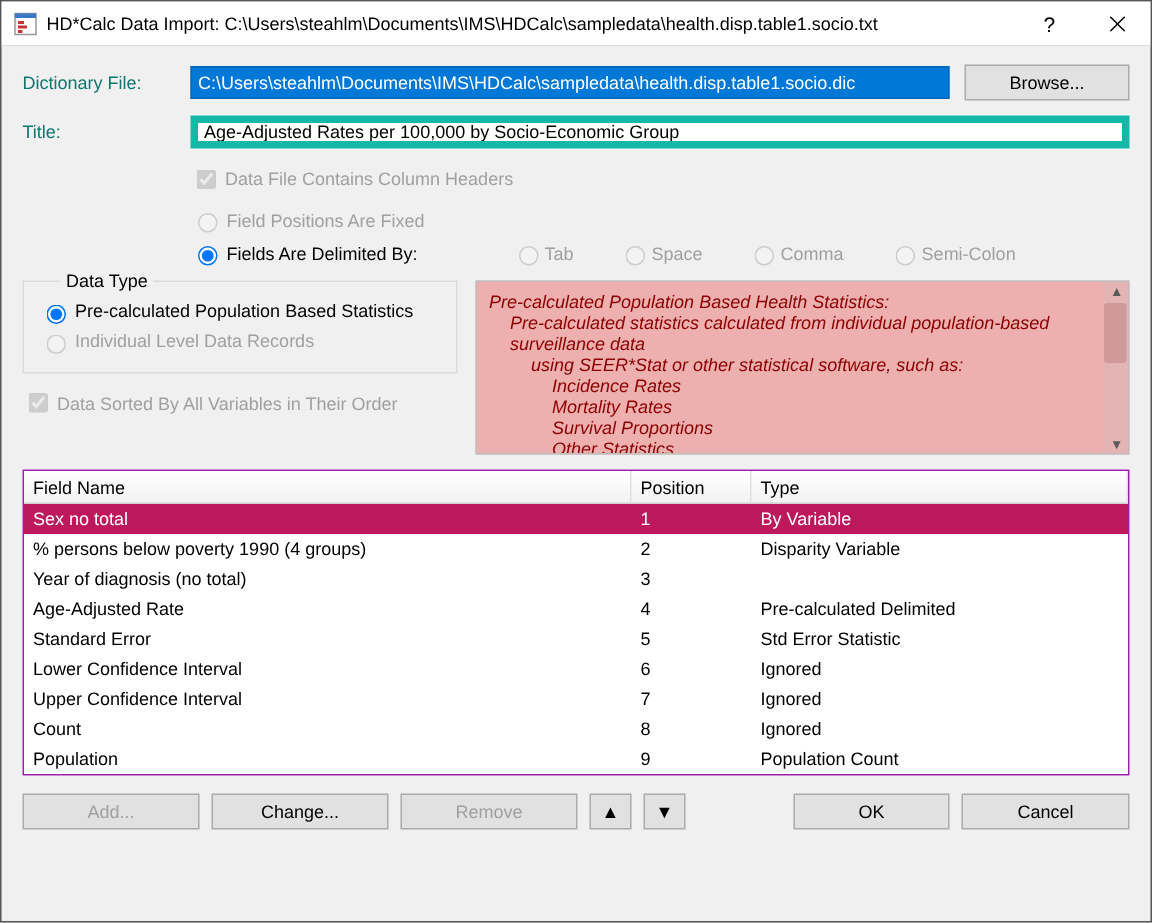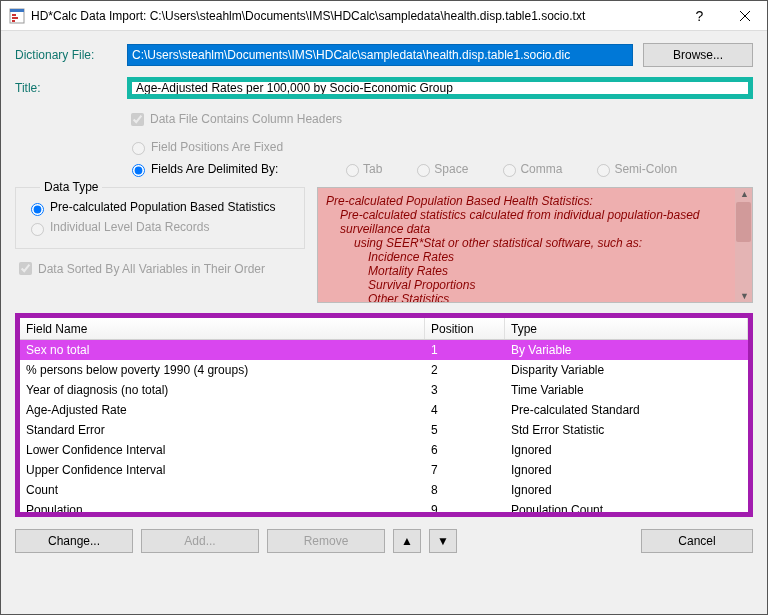--- a/index.html
+++ b/index.html
@@ -95,33 +95,33 @@
   }
   .infobox .sbthumb { position:absolute; right:1px; top:14px; width:15px; height:40px; background:#d19a9a; border-radius:2px; }
   .infobox .arrow { position:absolute; right:3px; font-size:9px; color:#5b5b5b; }
   .infobox .arrow.up { top:1px; }
   .infobox .arrow.down { bottom:1px; }
   .infobox .ind1 { margin-left: 14px; }
   .infobox .ind2 { margin-left: 28px; }
   .infobox .ind3 { margin-left: 42px; }
   .table {
     margin-top: 10px;
-    border: 5px solid #a21caf;
+    border: 1px solid #a21caf;
     background: #fff;
     height: 204px;
     overflow: hidden;
   }
   .thead { display:flex; background: linear-gradient(#fff,#f3f3f3); border-bottom:1px solid #d0d0d0; height:22px; align-items:center; }
   .thead .th { padding: 0 6px; border-right:1px solid #e0e0e0; height:100%; display:flex; align-items:center; }
   .col-name { width: 405px; }
   .col-pos { width: 80px; }
   .col-type { flex:1; }
   .trow { display:flex; height:20px; align-items:center; }
   .trow .td { padding: 0 6px; }
-  .trow.sel { background:#d946ef; color:#fff; }
+  .trow.sel { background:#be185d; color:#fff; }
   .btnrow { display:flex; gap:8px; margin-top:12px; align-items:center; }
   .btnrow .spacer { flex:1; }
   .smallbtn { min-width:28px; width:28px; padding:0; }
   input[type=checkbox]:disabled, input[type=radio]:disabled { cursor:default; }
 </style>
 </head>
 <body>
 
 <div class="titlebar">
   <span class="appicon">
@@ -235,26 +235,25 @@
           <div class="td col-type">By Variable</div>
         </div>
         <div class="trow">
           <div class="td col-name">% persons below poverty 1990 (4 groups)</div>
           <div class="td col-pos">2</div>
           <div class="td col-type">Disparity Variable</div>
         </div>
         <div class="trow">
           <div class="td col-name">Year of diagnosis (no total)</div>
           <div class="td col-pos">3</div>
-          <div class="td col-type">Time Variable</div>
         </div>
         <div class="trow">
           <div class="td col-name">Age-Adjusted Rate</div>
           <div class="td col-pos">4</div>
-          <div class="td col-type">Pre-calculated Standard</div>
+          <div class="td col-type">Pre-calculated Delimited</div>
         </div>
         <div class="trow">
           <div class="td col-name">Standard Error</div>
           <div class="td col-pos">5</div>
           <div class="td col-type">Std Error Statistic</div>
         </div>
         <div class="trow">
           <div class="td col-name">Lower Confidence Interval</div>
           <div class="td col-pos">6</div>
           <div class="td col-type">Ignored</div>
@@ -271,22 +270,23 @@
         </div>
         <div class="trow">
           <div class="td col-name">Population</div>
           <div class="td col-pos">9</div>
           <div class="td col-type">Population Count</div>
         </div>
       </div>
   </div>
 
   <div class="btnrow">
+    <button class="btn" disabled="" style="width:118px;">Add...</button>
     <button class="btn" style="width:118px;">Change...</button>
-    <button class="btn" disabled="" style="width:118px;">Add...</button>
     <button class="btn" disabled="" style="width:118px;">Remove</button>
     <button class="btn smallbtn">▲</button>
     <button class="btn smallbtn">▼</button>
     <div class="spacer"></div>
+    <button class="btn" style="width:104px;">OK</button>
     <button class="btn" style="width:112px;">Cancel</button>
   </div>
 
 </div>
 
 </body></html>

